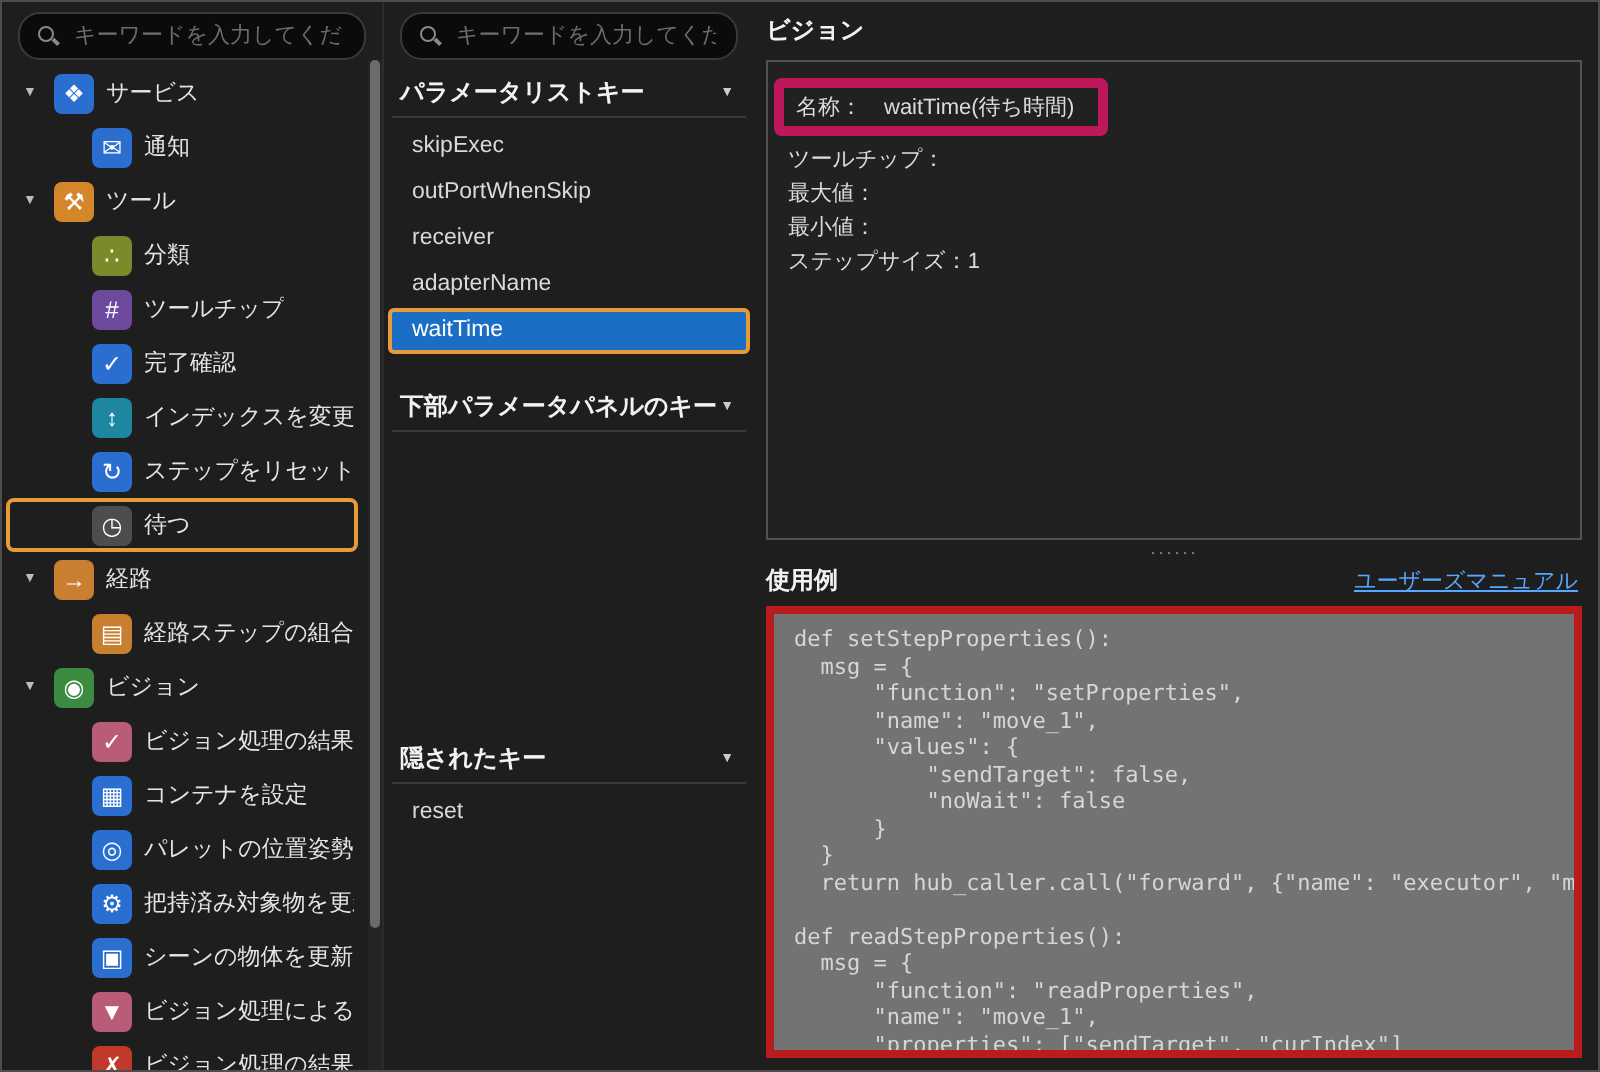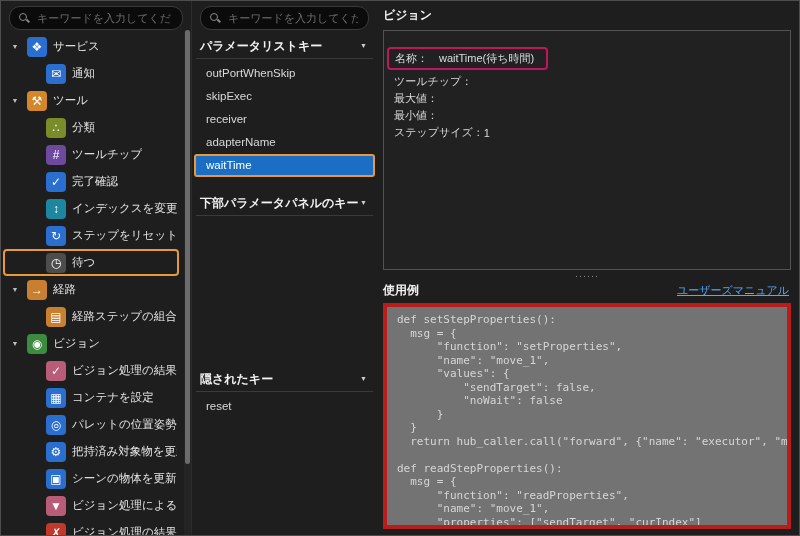--- a/index.html
+++ b/index.html
@@ -53,22 +53,22 @@
   
   .right-panel{flex:1;min-width:0;display:flex;flex-direction:column;
                padding:6px 8px 6px 6px;box-sizing:border-box;background:#1e1e1e;}
   .rtitle{font-size:12px;font-weight:bold;color:#f2f2f2;}
   .detail-box{margin-top:6px;height:240px;flex:none;border:1px solid #525252;
               background:#212121;padding:8px 10px;box-sizing:border-box;}
   .dfields{display:flex;flex-direction:column;}
   .dfield{display:flex;align-items:center;padding:1px 0;font-size:11px;color:#dcdcdc;}
   .dlabel{min-width:68px;white-space:nowrap;}
   .dvalue{white-space:nowrap;}
-  .dfield.hl-box{display:inline-flex;align-self:flex-start;border:2px solid #be185d;
-                 border-radius:4px;padding:2px 12px 2px 6px;margin:8px 0 3px -7px;}
+  .dfield.hl-box{display:inline-flex;align-self:flex-start;border:5px solid #be185d;
+                 border-radius:4px;padding:2px 12px 2px 6px;margin:0 0 3px -7px;}
   .dfield.hl-box .dlabel{min-width:44px;}
   .splitter{height:11px;display:flex;align-items:center;justify-content:center;
             color:#9a9a9a;font-size:9px;letter-spacing:1px;cursor:row-resize;}
   .example-header{display:flex;align-items:center;justify-content:space-between;
                   height:18px;margin:0 2px 4px 0;}
   .manual-link{font-size:11px;color:#57a8ff;text-decoration:underline;cursor:pointer;}
   .code-box{flex:1;border:4px solid #b91c1c;background:#737373;padding:6px 10px;
             overflow:hidden;box-sizing:border-box;}
   .code{margin:0;font-family:"DejaVu Sans Mono","Liberation Mono",monospace;
         font-size:11px;line-height:13.5px;color:#d6d6d6;white-space:pre;}
@@ -189,22 +189,22 @@
     <div class="search-box">
       <span class="search-icon"></span>
       <input placeholder="キーワードを入力してください" style="">
     </div>
     <div class="msections">
         <div class="msection-header">
           <span class="msection-title">パラメータリストキー</span>
           <span class="collapse-arrow">▼</span>
         </div>
         <div class="msection-body">
+          <div class="mitem">skipExec</div>
           <div class="mitem">outPortWhenSkip</div>
-          <div class="mitem">skipExec</div>
           <div class="mitem">receiver</div>
           <div class="mitem">adapterName</div>
           <div class="mitem selected">waitTime</div>
         </div>
         <div class="msection-header">
           <span class="msection-title">下部パラメータパネルのキー</span>
           <span class="collapse-arrow">▼</span>
         </div>
         <div class="msection-body empty"></div>
         <div class="msection-header">

